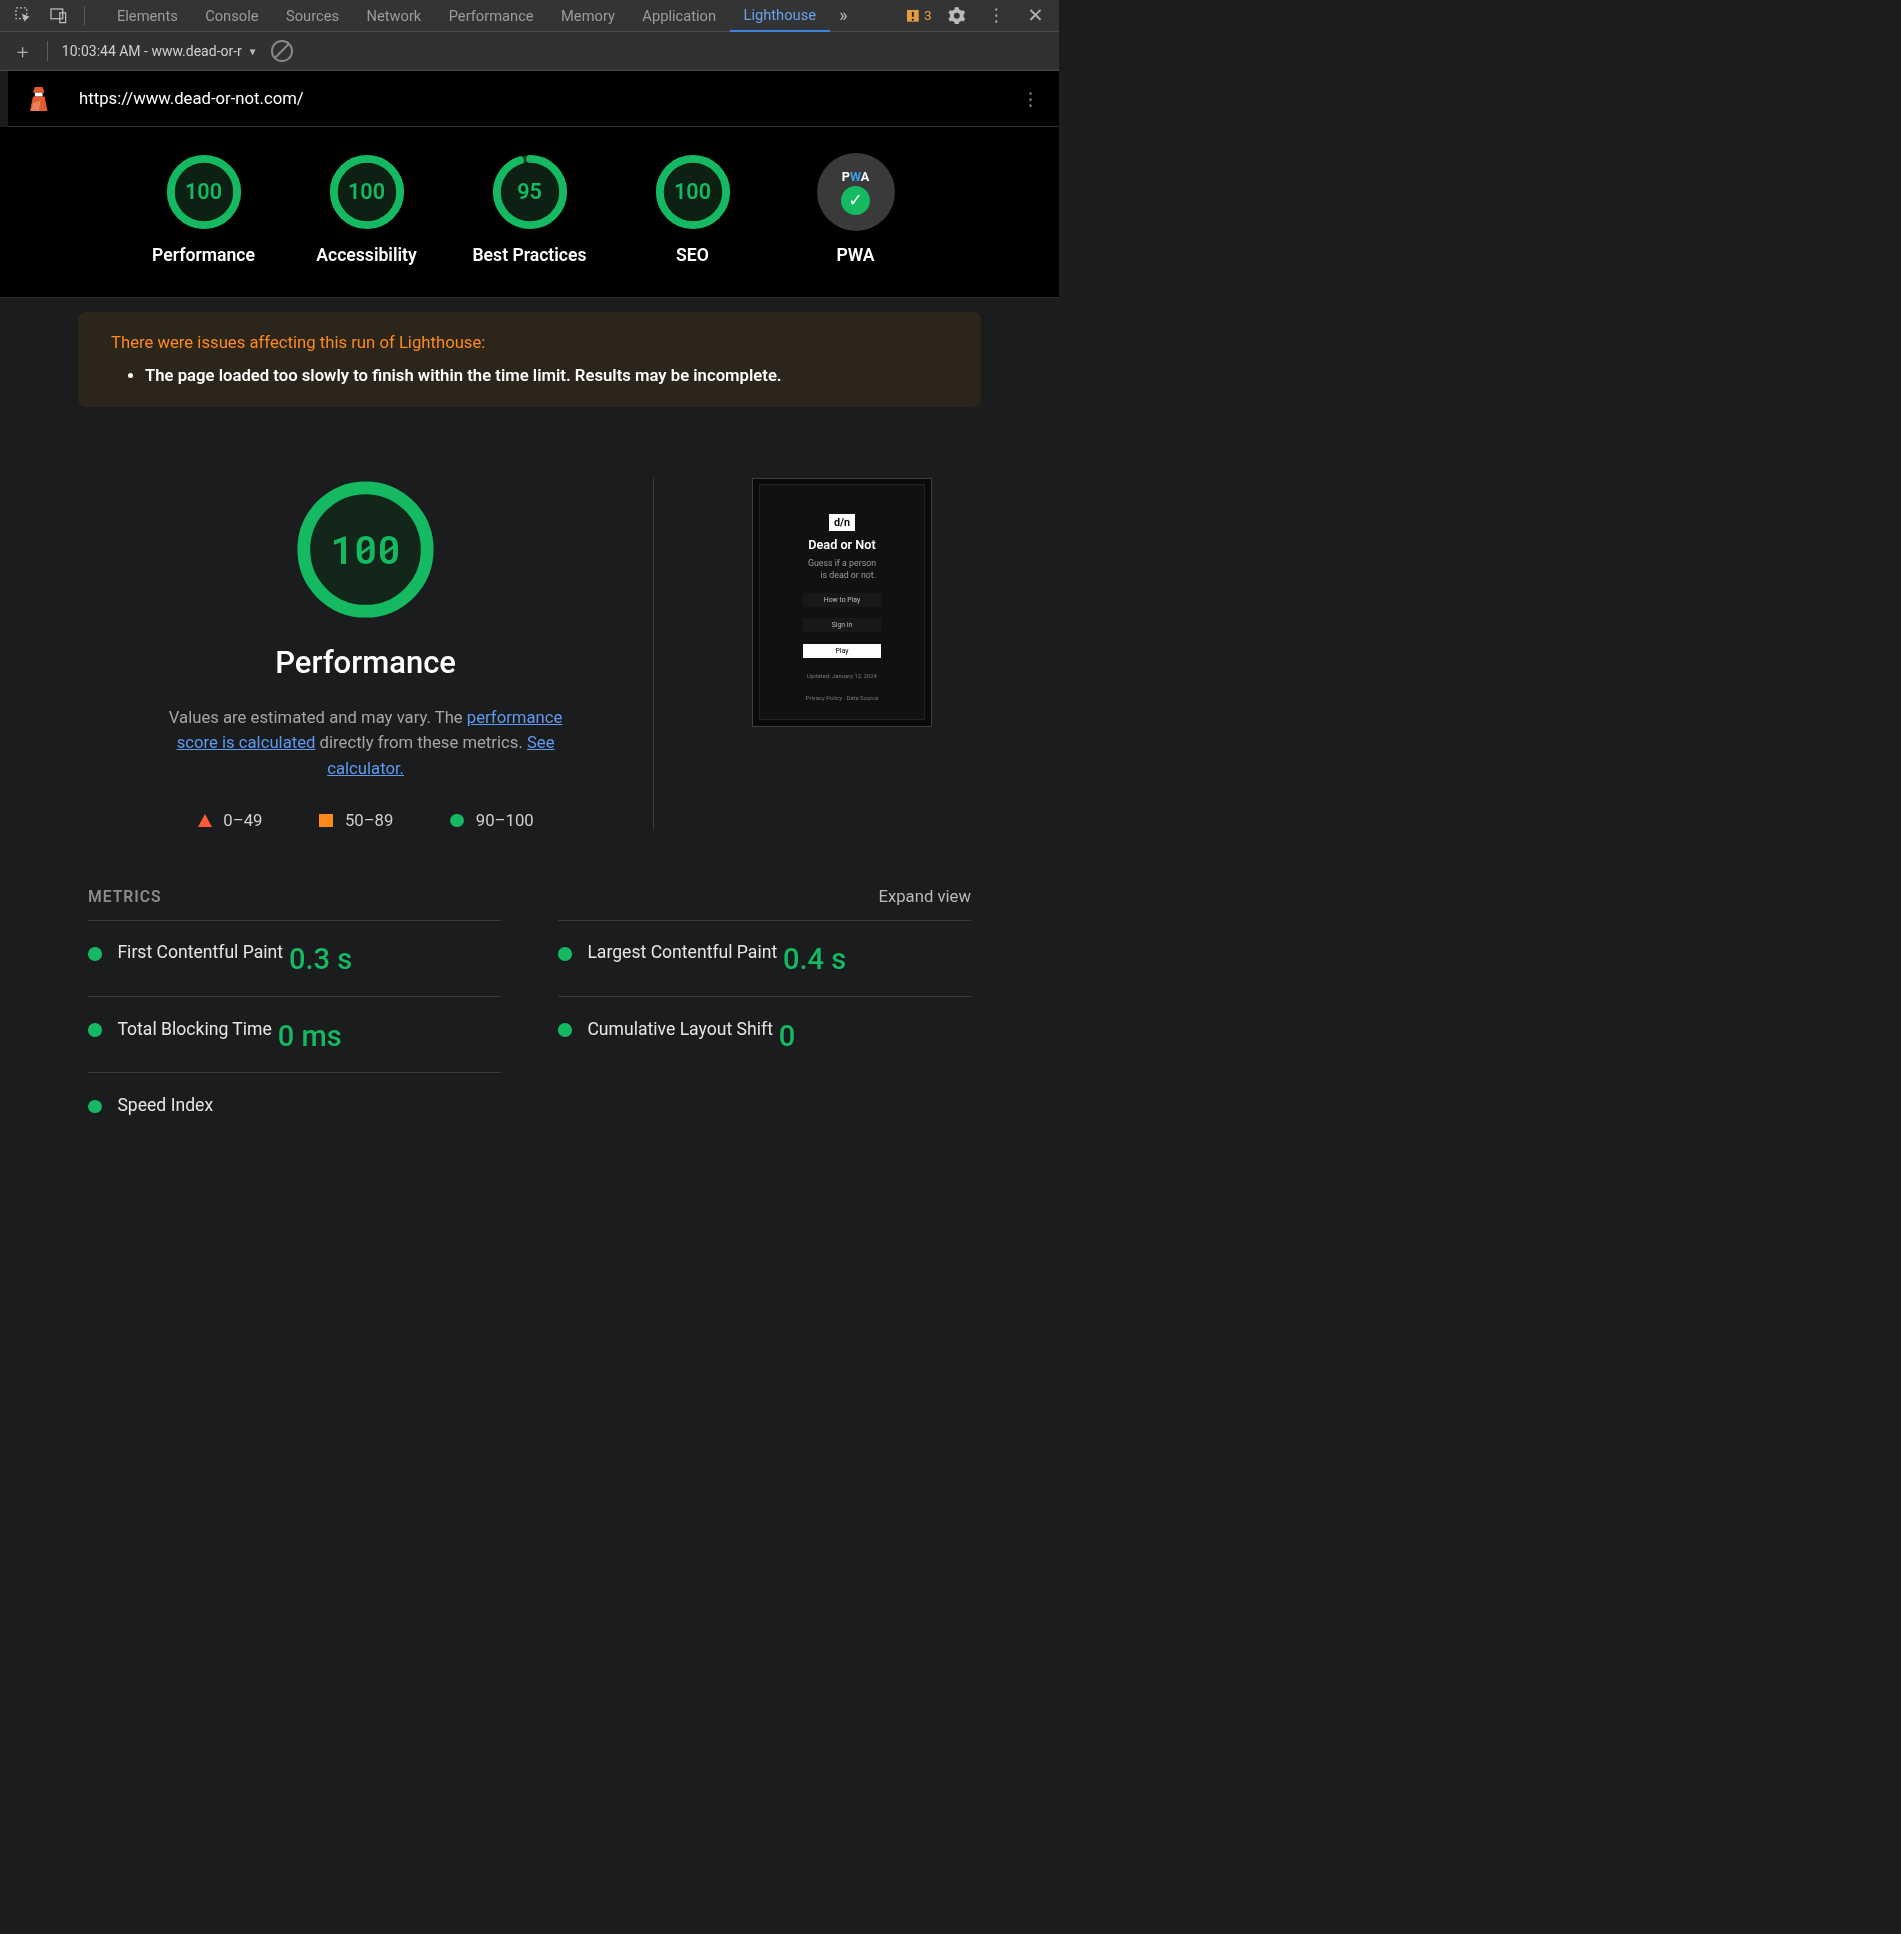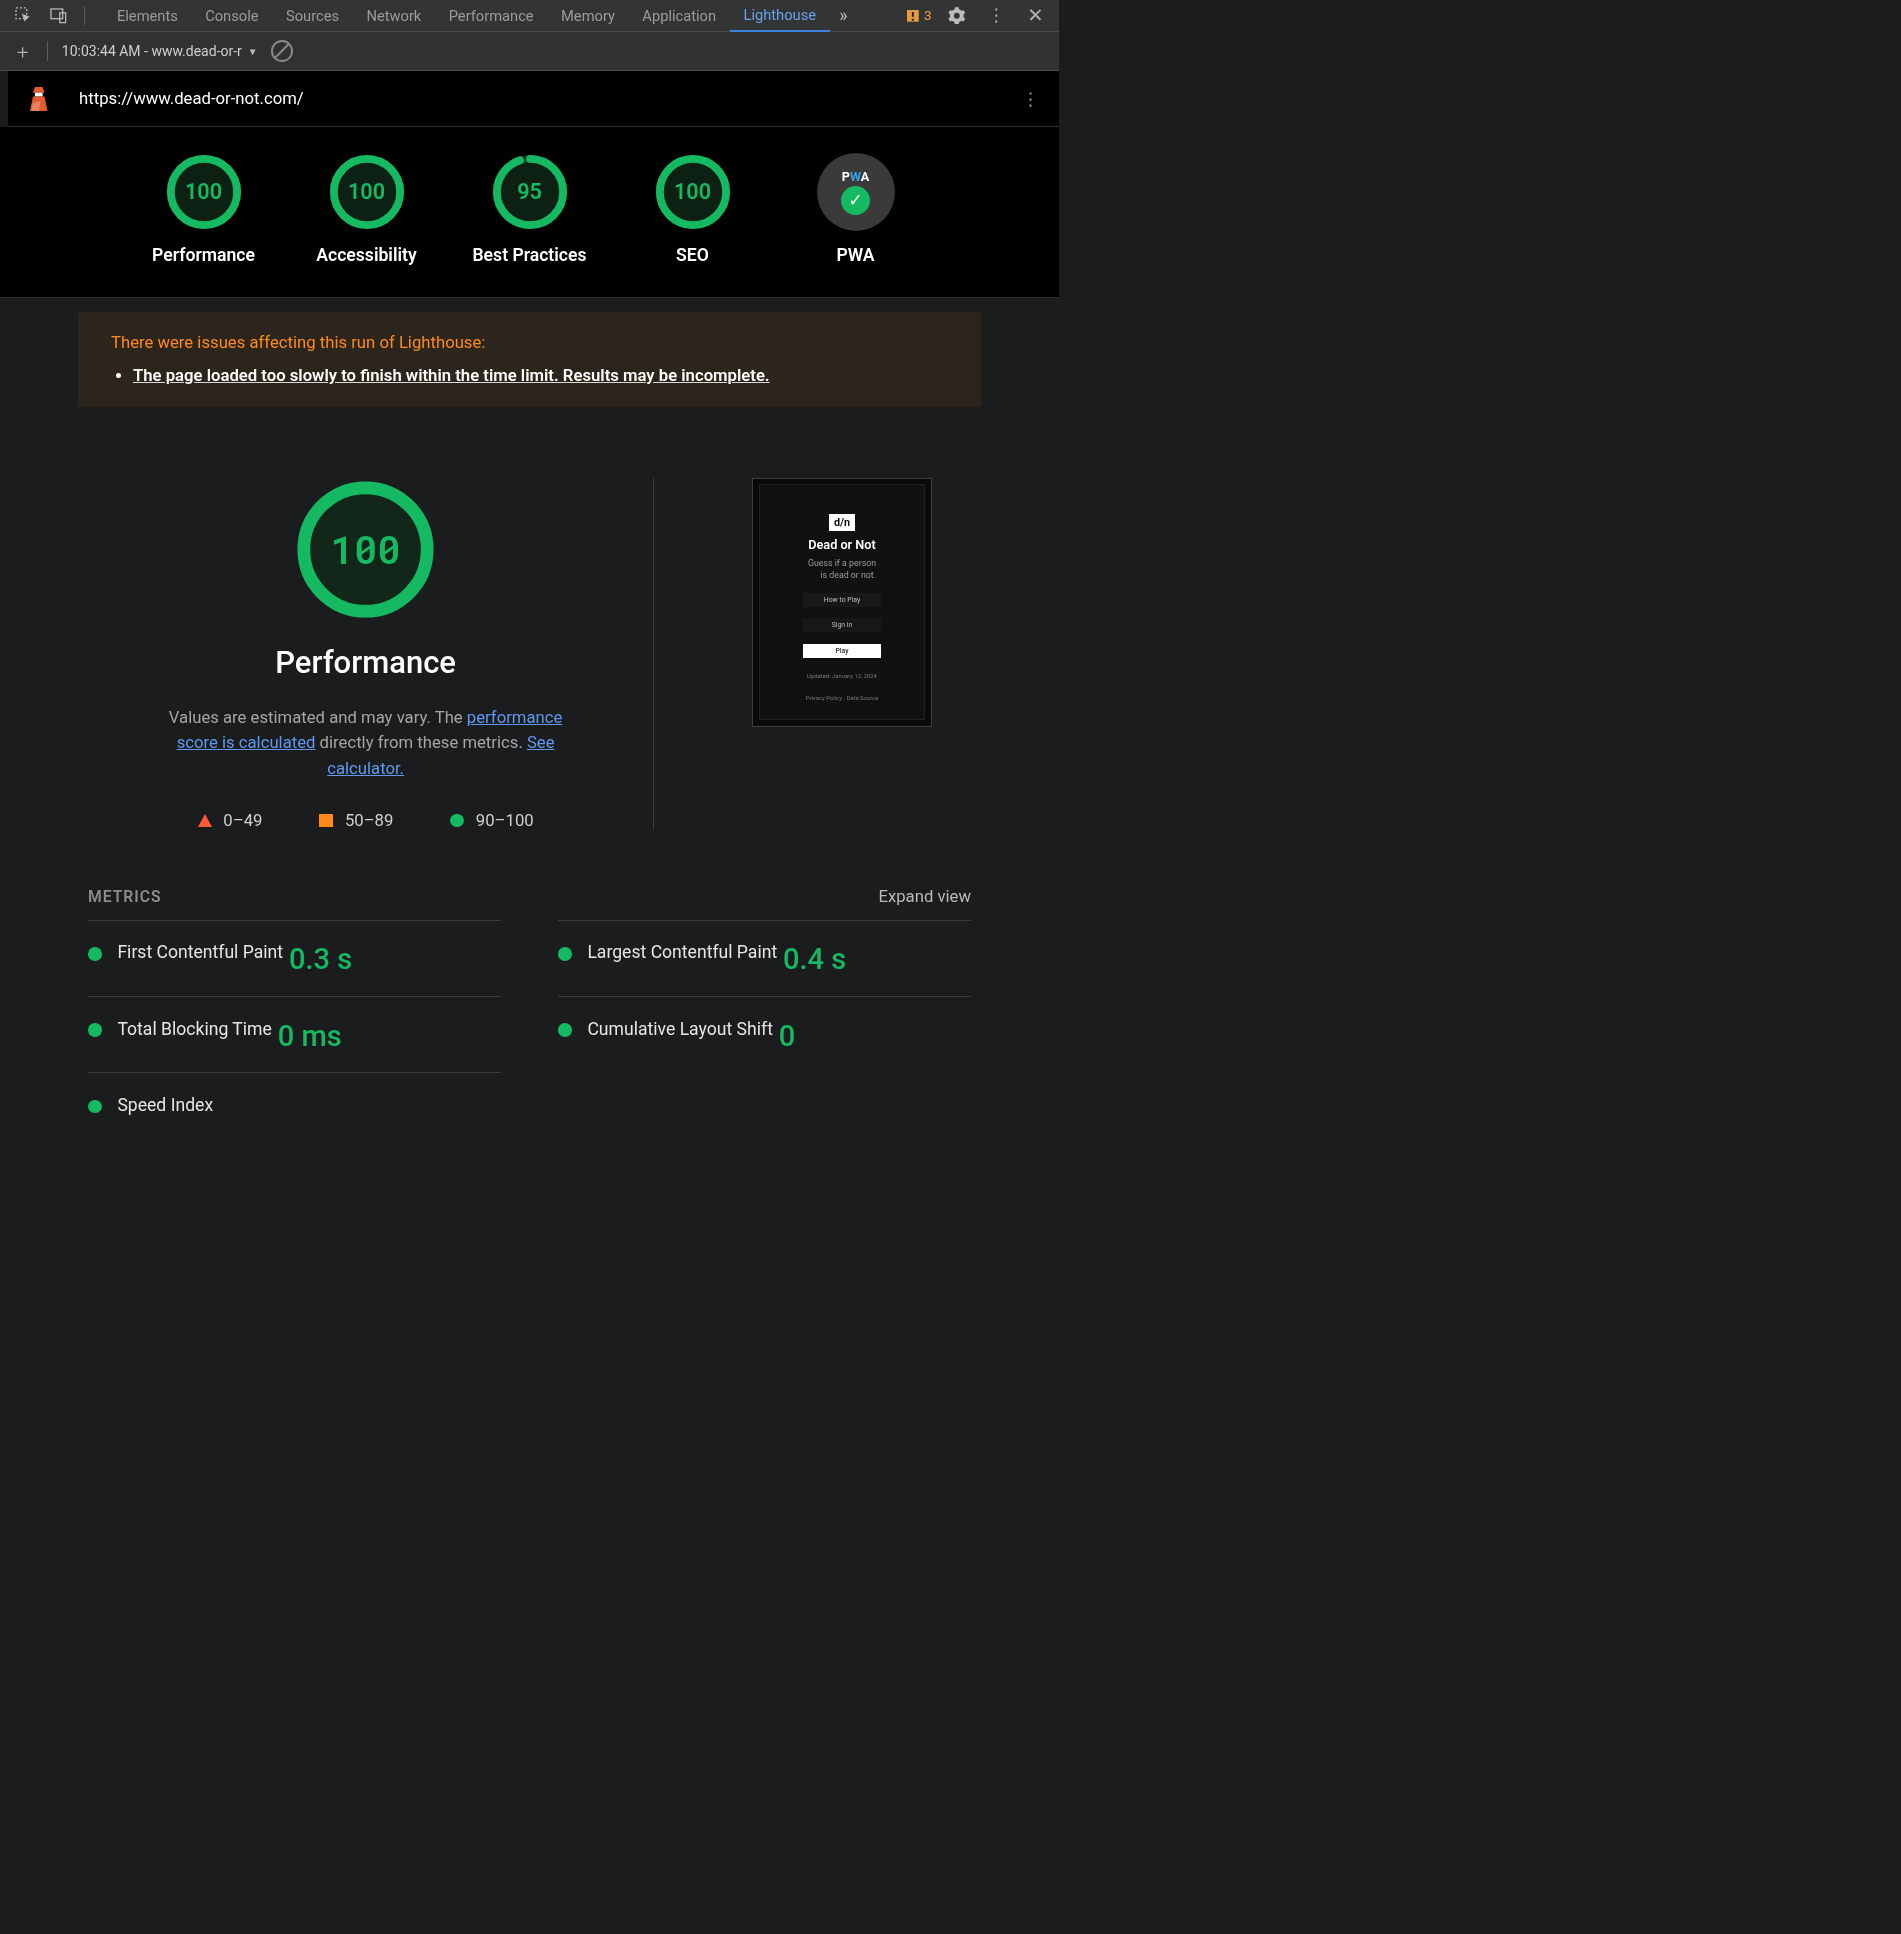--- a/index.html
+++ b/index.html
@@ -41,23 +41,23 @@
   .gauge svg { width:78px; height:78px; transform:rotate(-90deg);}
   .gauge .num { position:absolute; inset:0; display:flex; align-items:center; justify-content:center; font-size:21.6px; font-weight:600; color:#14b962;}
   .gauge-label{ color:#fff; font-size:17.6px; font-weight:600; text-align:center; line-height:1.35;}
   .pwa-ring { width:78px; height:78px; border-radius:50%; background:#3a3a3a; display:flex; align-items:center; justify-content:center; flex-direction:column; gap:2px;}
   .pwa-check { width:29px; height:29px; border-radius:50%; background:#14b962; display:flex; align-items:center; justify-content:center; color:#fff; font-size:17.6px;}
   .pwa-text{ font-size:12.7px; font-weight:700;}
   .pwa-text .p{color:#fff;} .pwa-text .w{color:#34a1e4;} .pwa-text .a{color:#fff;}
   hr.full { border:none; border-top:1px solid #2c2c2c;}
   
   .below { background:#1b1c1d; padding:0 0 39px;}
-  .warn-box { background:#2c251b; margin:13.7px 78px 0; padding:21.6px 33px; border-radius:2px;}
+  .warn-box { background:#2c251b; margin:13.7px 78px 0; padding:21.6px 33px; border-radius:8px;}
   .warn-box .title { color:#ff8a19; font-size:16.7px; margin-bottom:13.7px;}
-  .warn-box ul { margin-left:22px;text-decoration:underline;}
+  .warn-box ul { margin-left:34px;}
   .warn-box li { color:#fff; font-size:16.7px; font-weight:600;}
   .perf-section { display:flex; gap:39px; margin:71px 88px 0; align-items:flex-start;}
   .big-left { flex:1; display:flex; flex-direction:column; align-items:center; border-right:1px solid #3a3a3a; padding-right:9.8px;}
   .big-gauge { width:143px; height:143px; position:relative; margin-bottom:23.5px;}
   .big-gauge svg{ width:143px; height:143px; transform:rotate(-90deg);}
   .big-gauge .num{ position:absolute; inset:0; display:flex; align-items:center; justify-content:center; font-size:39px; font-weight:600; color:#14b962; font-family:"Roboto Mono", monospace;}
   .big-title { color:#fff; font-size:31px; font-weight:500; margin-bottom:23.5px;}
   .desc { color:#a5a5a5; font-size:16.7px; text-align:center; line-height:1.55; max-width:412px;}
   .desc a { color:#5e9af0; text-decoration:underline;}
   .legend { display:flex; gap:57px; margin-top:29px; font-size:16.7px; color:#cfcfcf;}

